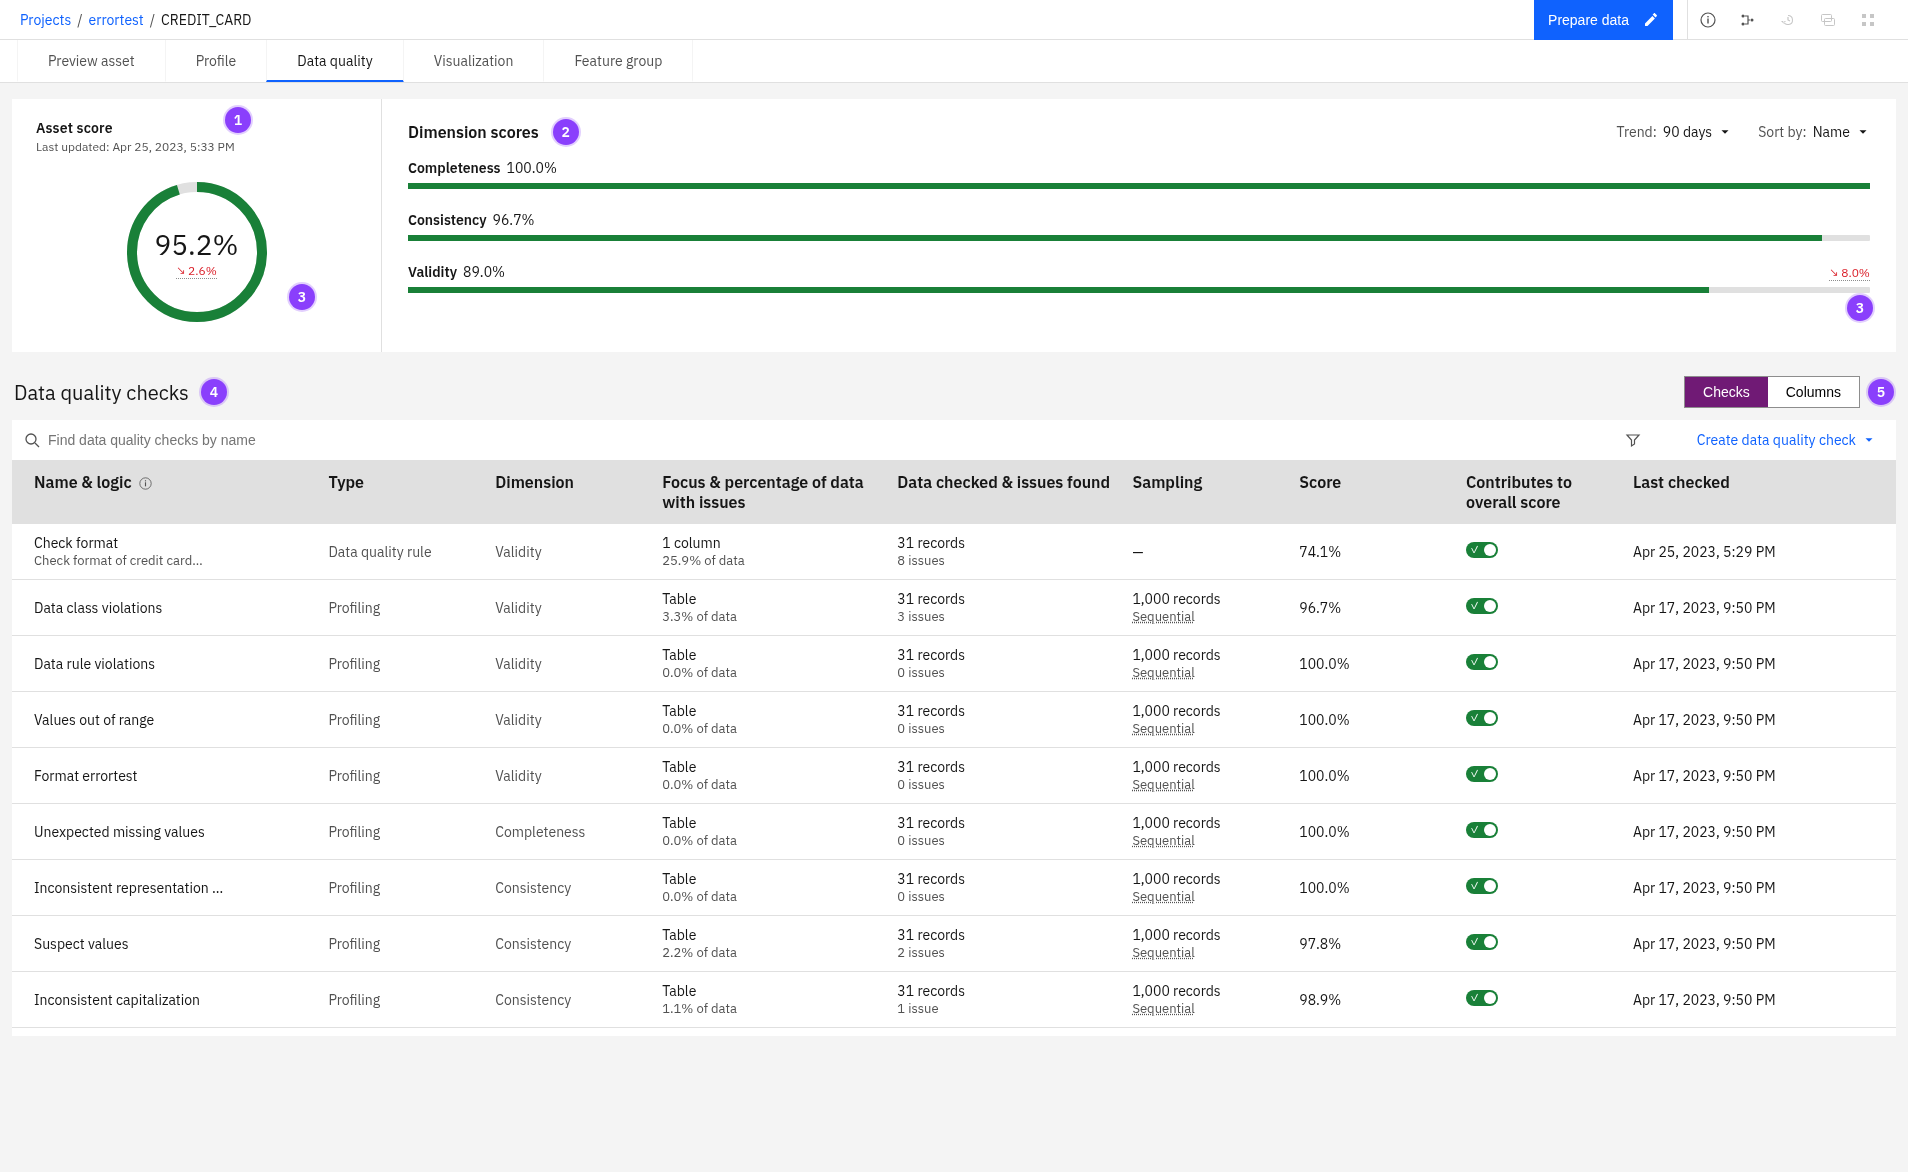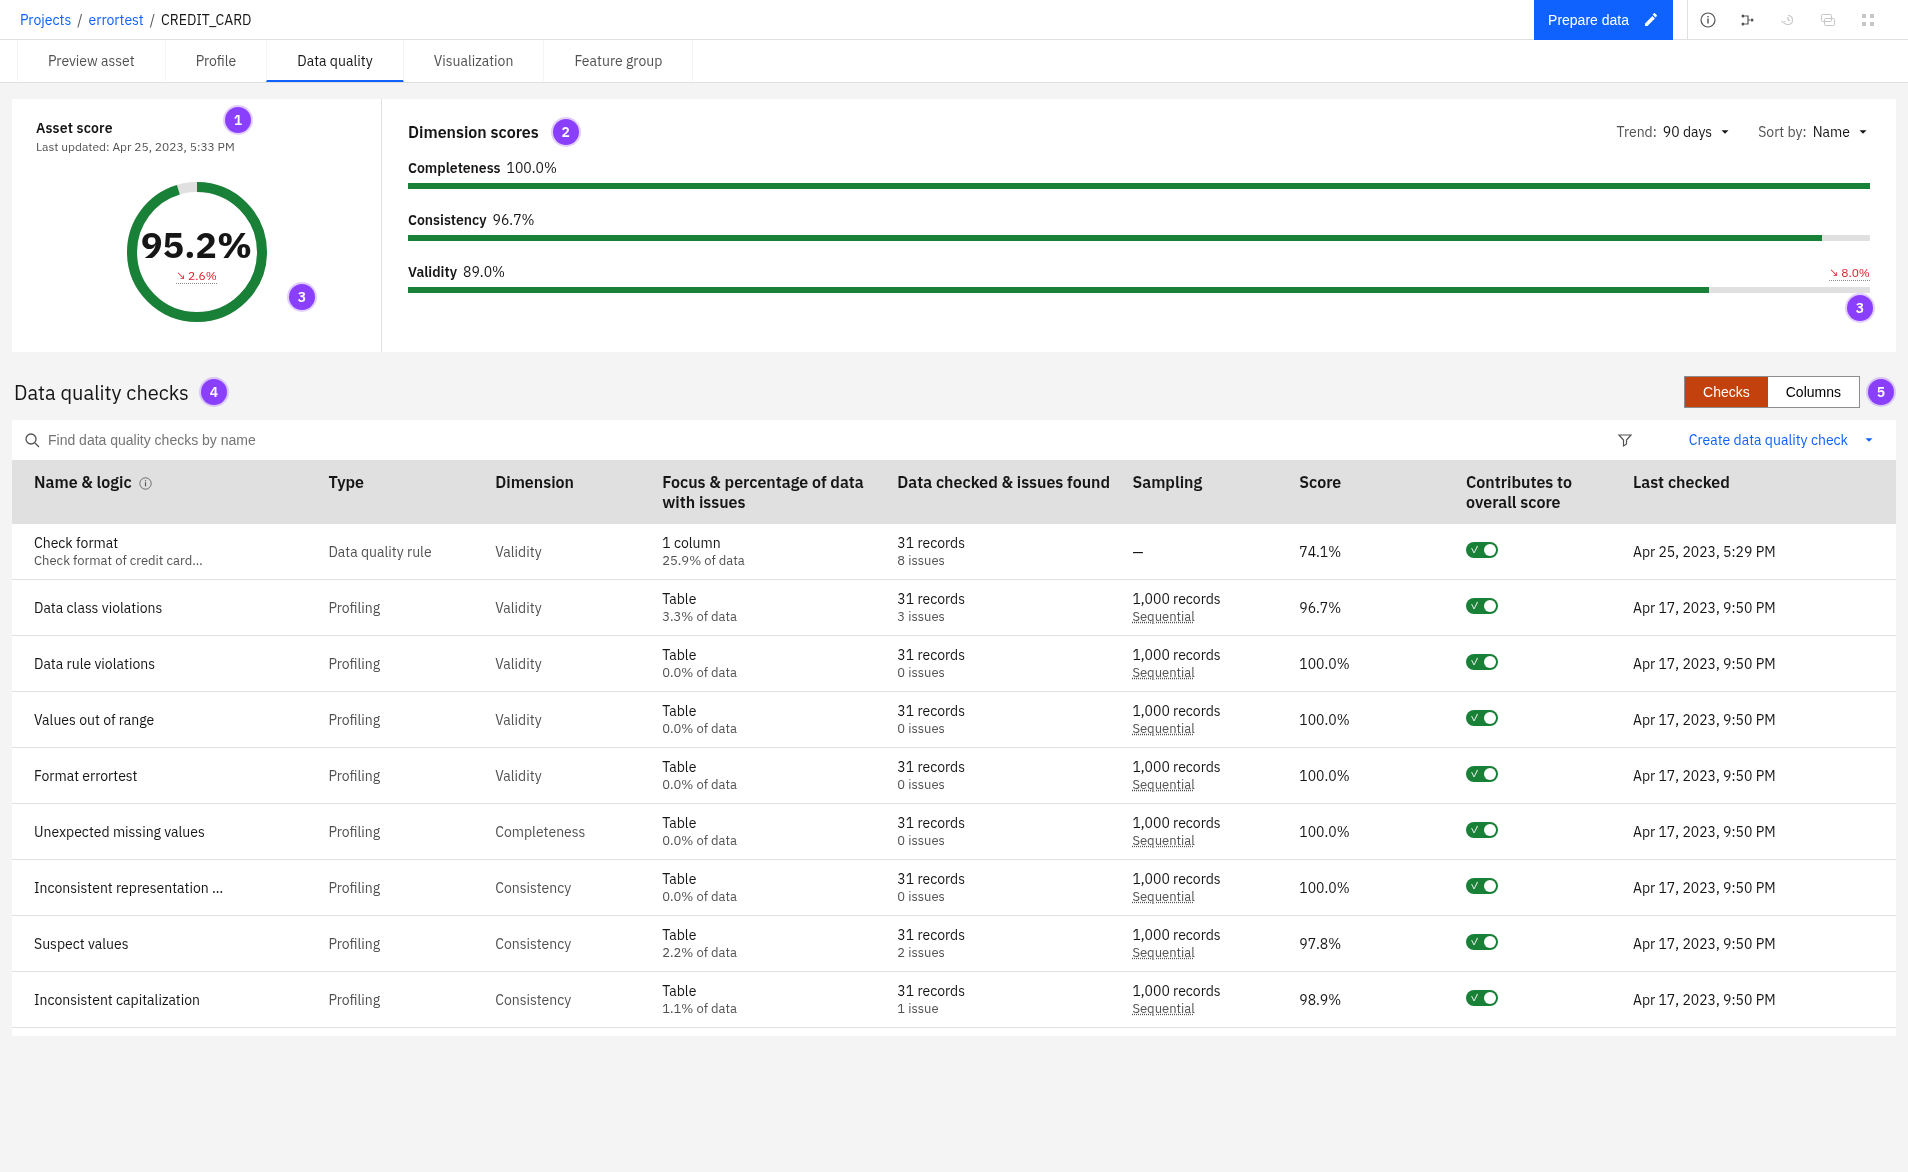--- a/index.html
+++ b/index.html
@@ -26,21 +26,21 @@
 
   
   .score-panel { background:#fff; margin:16px 12px; display:flex; }
   .asset-score { width:370px; padding:20px 24px; border-right:1px solid #e0e0e0; position:relative; }
   .asset-score h3 { font-size:14px; font-weight:600; letter-spacing:.16px; }
   .asset-score .subtitle { font-size:12px; color:#525252; margin-top:2px; }
   .donut-wrap { display:flex; justify-content:center; margin-top:18px; position:relative; }
   .donut { width:160px; height:160px; position:relative; }
   .donut svg { transform:rotate(-90deg); }
   .donut .center { position:absolute; inset:0; display:flex; flex-direction:column; align-items:center; justify-content:center; }
-  .donut .center .big { font-size:36px; font-weight:700; }
+  .donut .center .big { font-size:28px; font-weight:400; }
   .donut .center .delta { font-size:12px; color:#da1e28; display:flex; align-items:center; gap:2px; border-bottom:1px dotted #8d8d8d; }
 
   .dimension-scores { flex:1; padding:20px 26px; }
   .dim-head { display:flex; align-items:center; justify-content:space-between; margin-bottom:14px; }
   .dim-head h3 { font-size:16px; font-weight:600; }
   .dim-controls { display:flex; gap:26px; font-size:14px; color:#525252; align-items:flex-start; }
   .dim-controls .ctl { display:flex; align-items:center; gap:6px; cursor:pointer; }
   .dim-controls .ctl .val { color:#161616; }
   .dim-row { margin-bottom:22px; }
   .dim-label { display:flex; align-items:baseline; gap:6px; font-size:14px; margin-bottom:6px; }
@@ -49,28 +49,28 @@
   .dim-bar-wrap { position:relative; }
   .dim-bar { height:6px; background:#e0e0e0; position:relative; border-radius:1px; }
   .dim-bar .fill { position:absolute; left:0; top:0; bottom:0; background:#198038; }
   .dim-delta { position:absolute; right:0; top:-22px; font-size:12px; color:#da1e28; border-bottom:1px dotted #8d8d8d; display:flex; gap:2px; align-items:center;}
 
   
   .checks-head { display:flex; align-items:center; justify-content:space-between; padding:8px 14px 12px; }
   .checks-head h2 { font-size:20px; font-weight:400; }
   .seg { display:flex; border:1px solid #8d8d8d; }
   .seg button { border:none; background:#fff; padding:7px 18px; font-size:14px; cursor:pointer; }
-  .seg button.active { background:#c2410c; color:#fff; }
+  .seg button.active { background:#701a75; color:#fff; }
 
   .checks-table-wrap { background:#fff; margin:0 12px; padding-bottom:8px;}
   .search-row { display:flex; align-items:center; padding:6px 12px; gap:8px; }
   .search-row .mag { color:#525252; width:16px; height:16px; }
   .search-row input { border:none; outline:none; flex:1; font-size:14px; padding:6px 0; }
   .search-row .filter-icon { color:#525252; cursor:pointer; width:16px; height:16px; }
-  .create-link { color:#0f62fe; font-size:14px; display:flex; align-items:center; gap:14px; padding:0 8px; cursor:pointer; white-space:nowrap;margin-left:40px;}
+  .create-link { color:#0f62fe; font-size:14px; display:flex; align-items:center; gap:6px; padding:0 8px; cursor:pointer; white-space:nowrap;margin-left:40px;}
   .create-link svg { fill:#0f62fe; width:14px; height:14px; }
 
   table.dq { width:100%; border-collapse:collapse; }
   table.dq thead th { background:#e0e0e0; text-align:left; font-size:16px; font-weight:600; padding:12px 10px; vertical-align:top; }
   table.dq thead th:first-child { padding-left:22px; }
   table.dq tbody td { padding:10px 10px; border-bottom:1px solid #e0e0e0; font-size:14px; vertical-align:middle; }
   table.dq tbody td:first-child { padding-left:22px; }
   .name-main { color:#161616; }
   .name-sub { color:#525252; font-size:13px; overflow:hidden; text-overflow:ellipsis; white-space:nowrap; max-width:170px; display:block; }
   .muted { color:#525252; }

